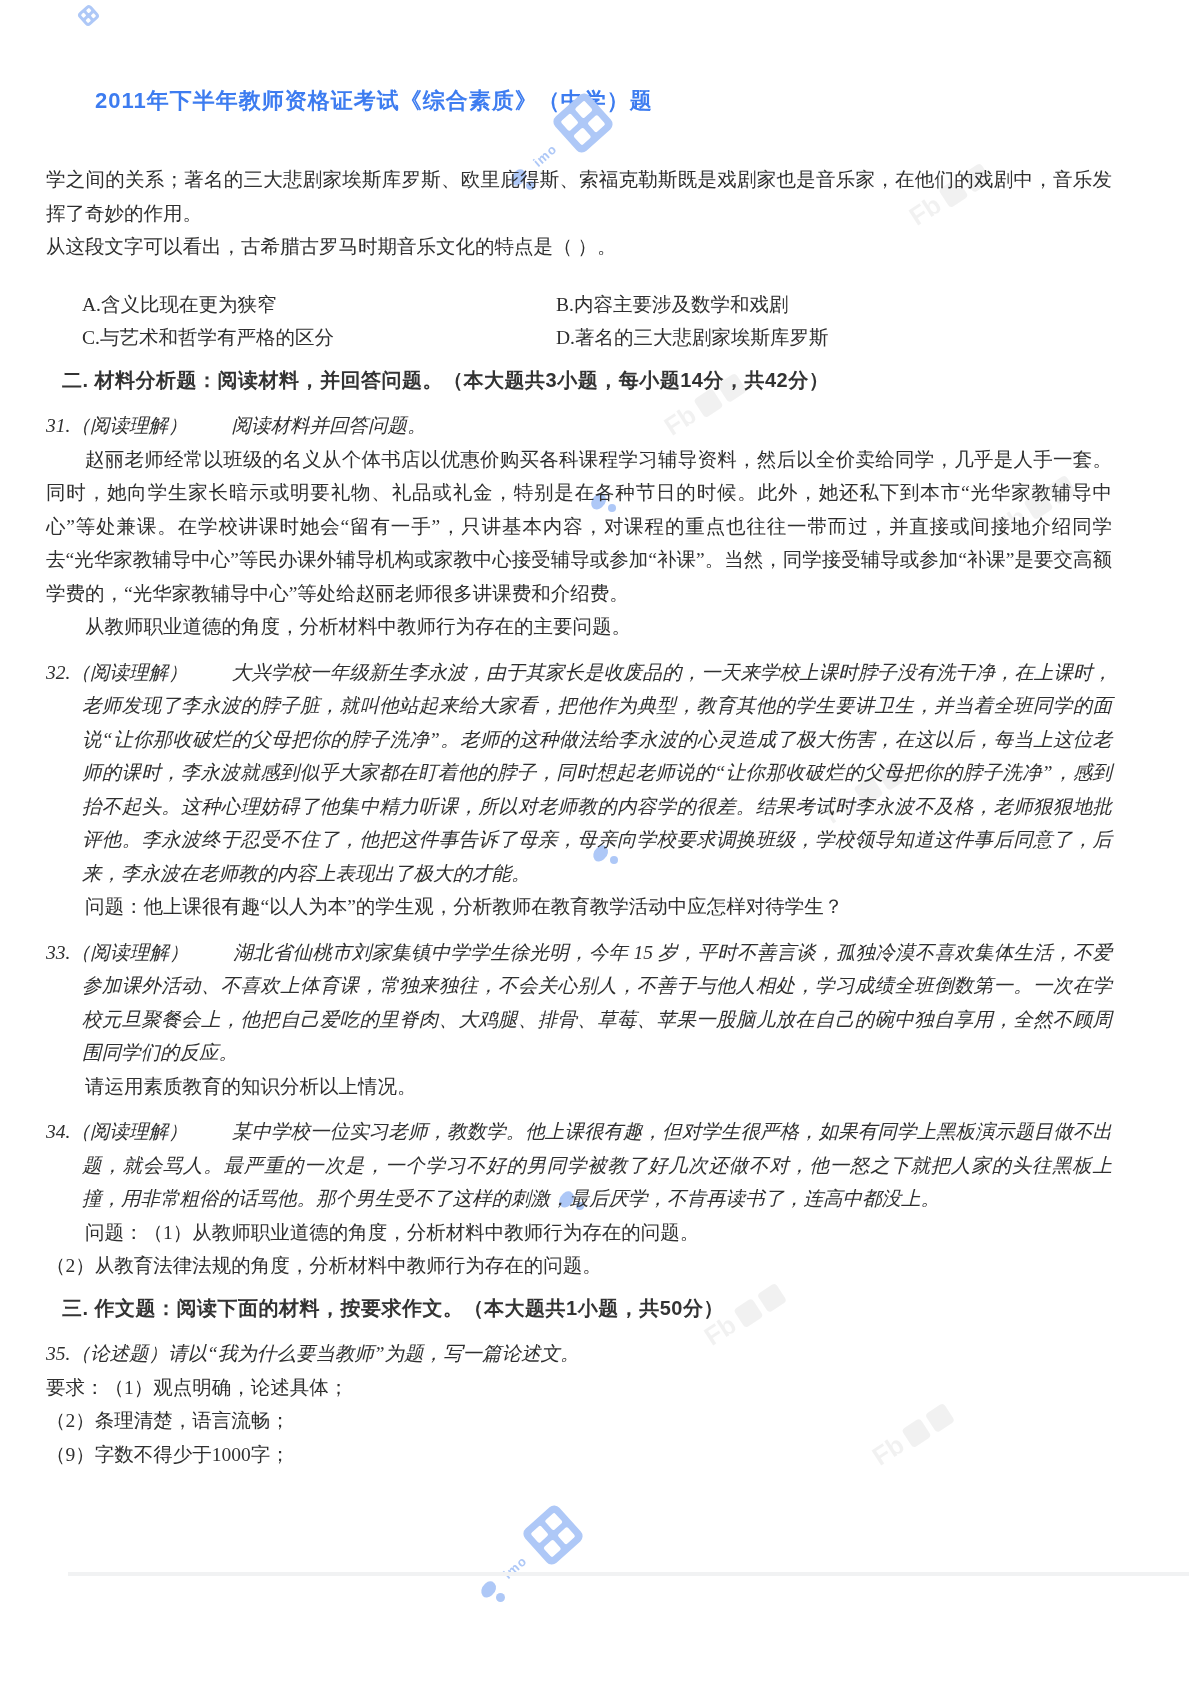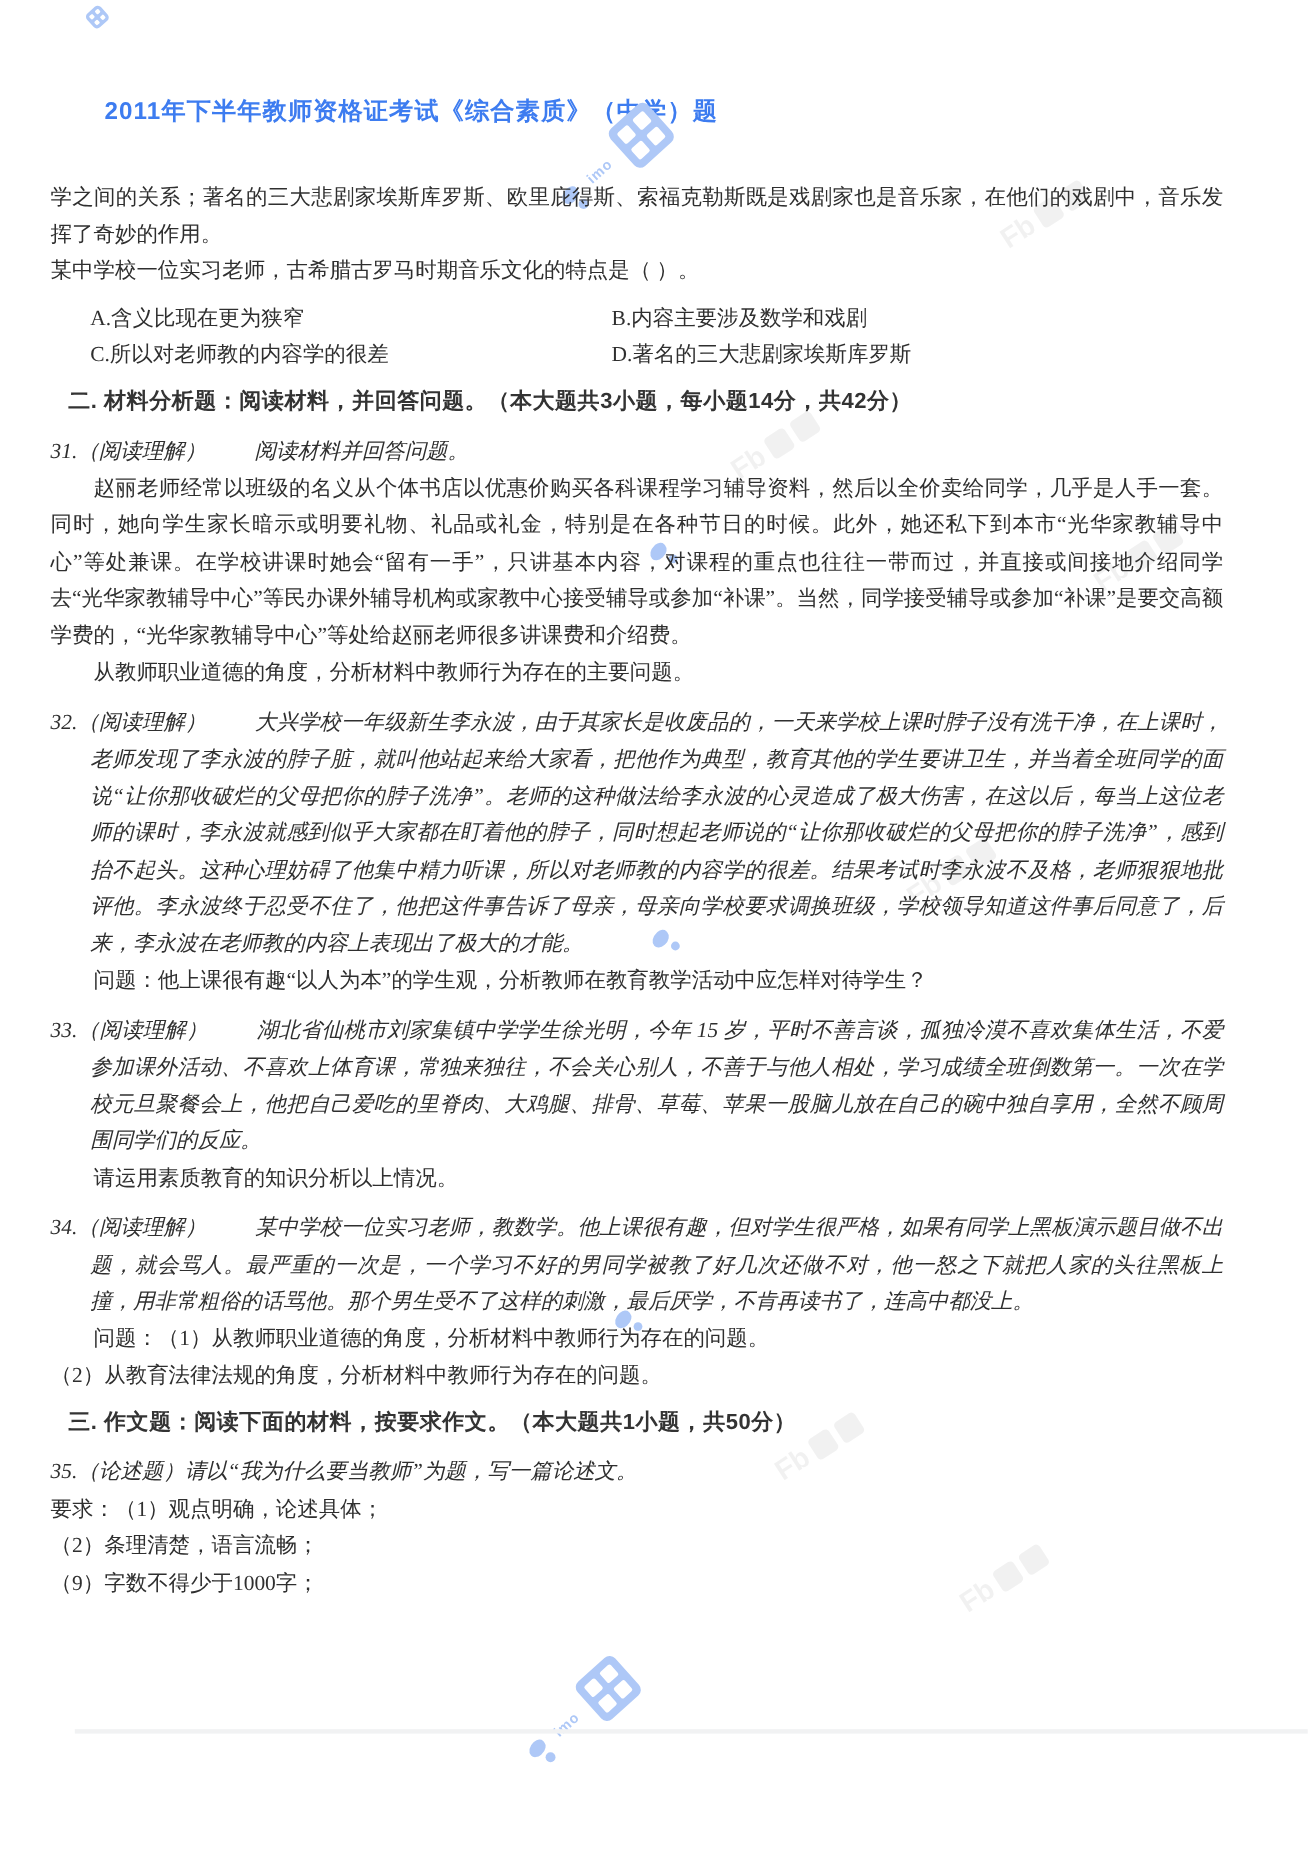--- a/index.html
+++ b/index.html
@@ -13,21 +13,21 @@
     font-family:"Liberation Sans","DejaVu Sans",sans-serif;
     font-weight:bold; font-size:22px; letter-spacing:1px; color:#3d7cf0;
   }
   .content {
     position:absolute; left:46px; top:163px; width:1066px;
     font-size:19.5px; line-height:33.5px; text-align:justify;
   }
   .content p { margin:0; }
   .body-para { margin-left:36px; }
   .opt-row { display:flex; margin-left:36px; }
-  .opt-row.first { margin-top:9px; }
+  .opt-row.first { margin-top:24px; }
   .opt-left { width:474px; }
   .opt-right { flex:1; }
   .sec-heading {
     font-family:"Liberation Sans","DejaVu Sans",sans-serif;
     font-weight:bold; font-size:20px; color:#333;
     margin:9px 0 7px 16px !important; letter-spacing:0.5px;
   }
   .q-block { margin-top:12px !important; }
   .q-hang { padding-left:36px; text-indent:-36px;font-style:italic; }
   .material { margin-left:36px; text-indent:39px; }
@@ -125,28 +125,28 @@
         <i></i>
       </span>
     <span class="wm-text">imo</span>
     <span class="wm-blob"></span>
     <span class="wm-dot"></span>
   </div>
 
   <div class="content">
 
     <p class="body-para">学之间的关系；著名的三大悲剧家埃斯库罗斯、欧里庇得斯、索福克勒斯既是戏剧家也是音乐家，在他们的戏剧中，音乐发挥了奇妙的作用。</p>
-    <p class="body-para">某中学校一位实习老师，古希腊古罗马时期音乐文化的特点是（ ）。</p>
+    <p class="body-para">从这段文字可以看出，古希腊古罗马时期音乐文化的特点是（ ）。</p>
 
     <div class="opt-row first">
       <span class="opt-left">A.含义比现在更为狭窄</span>
       <span class="opt-right">B.内容主要涉及数学和戏剧</span>
     </div>
     <div class="opt-row">
-      <span class="opt-left">C.所以对老师教的内容学的很差</span>
+      <span class="opt-left">C.与艺术和哲学有严格的区分</span>
       <span class="opt-right">D.著名的三大悲剧家埃斯库罗斯</span>
     </div>
 
     <p class="sec-heading">二. 材料分析题：阅读材料，并回答问题。（本大题共3小题，每小题14分，共42分）</p>
 
     <p class="q-hang q-block"><span>31.</span><span>（阅读理解）</span><span class="qgap"></span><span>阅读材料并回答问题。</span></p>
     <p class="material">赵丽老师经常以班级的名义从个体书店以优惠价购买各科课程学习辅导资料，然后以全价卖给同学，几乎是人手一套。同时，她向学生家长暗示或明要礼物、礼品或礼金，特别是在各种节日的时候。此外，她还私下到本市“光华家教辅导中心”等处兼课。在学校讲课时她会“留有一手”，只讲基本内容，对课程的重点也往往一带而过，并直接或间接地介绍同学去“光华家教辅导中心”等民办课外辅导机构或家教中心接受辅导或参加“补课”。当然，同学接受辅导或参加“补课”是要交高额学费的，“光华家教辅导中心”等处给赵丽老师很多讲课费和介绍费。</p>
     <p class="task">从教师职业道德的角度，分析材料中教师行为存在的主要问题。</p>
 
     <p class="q-hang q-block"><span>32.</span><span>（阅读理解）</span><span class="qgap"></span><span>大兴学校一年级新生李永波，由于其家长是收废品的，一天来学校上课时脖子没有洗干净，在上课时，老师发现了李永波的脖子脏，就叫他站起来给大家看，把他作为典型，教育其他的学生要讲卫生，并当着全班同学的面说“让你那收破烂的父母把你的脖子洗净”。老师的这种做法给李永波的心灵造成了极大伤害，在这以后，每当上这位老师的课时，李永波就感到似乎大家都在盯着他的脖子，同时想起老师说的“让你那收破烂的父母把你的脖子洗净”，感到抬不起头。这种心理妨碍了他集中精力听课，所以对老师教的内容学的很差。结果考试时李永波不及格，老师狠狠地批评他。李永波终于忍受不住了，他把这件事告诉了母亲，母亲向学校要求调换班级，学校领导知道这件事后同意了，后来，李永波在老师教的内容上表现出了极大的才能。</span></p>

